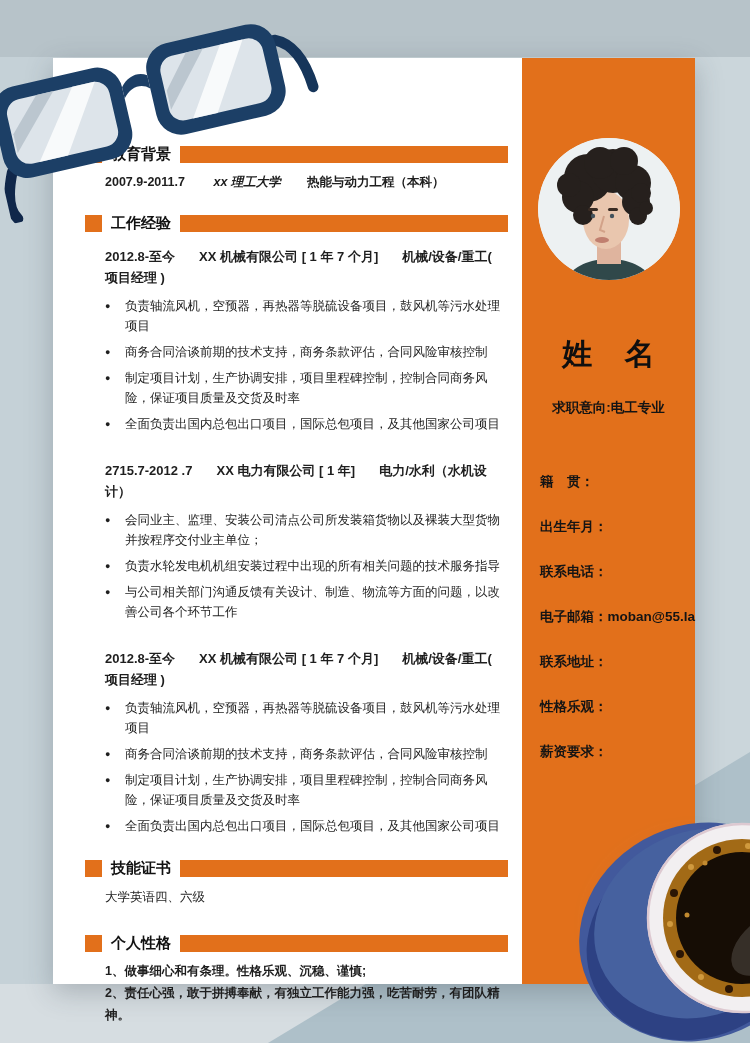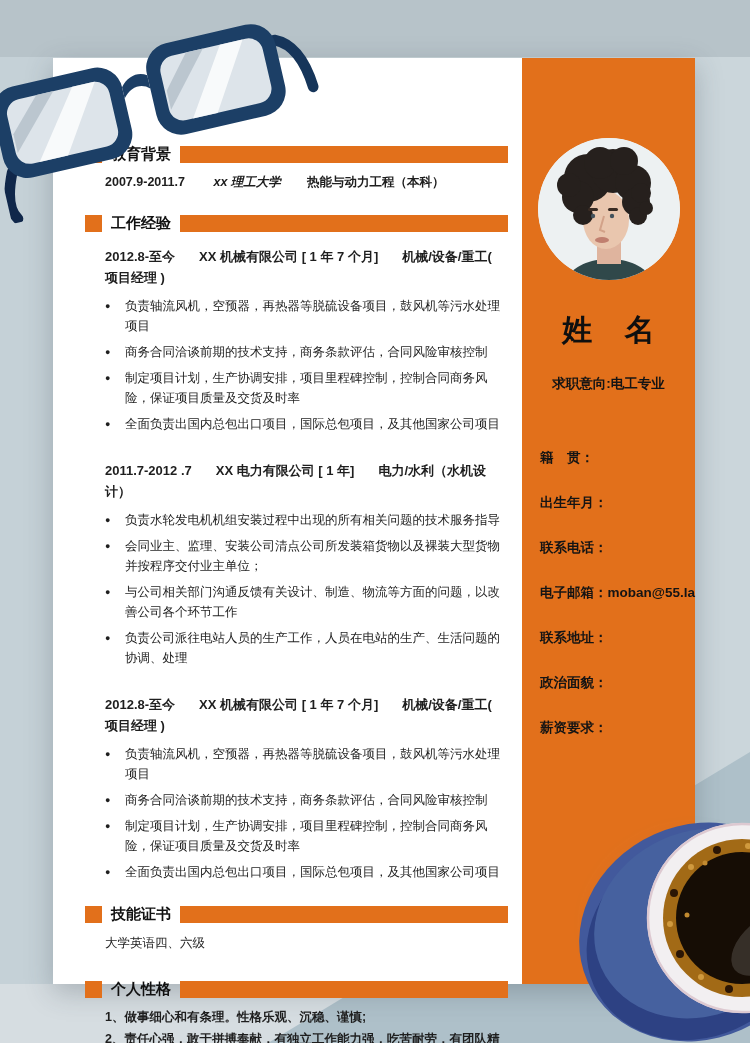--- a/index.html
+++ b/index.html
@@ -48,21 +48,21 @@
   .sec-skill { margin-top:24px; }
   .skill-line { margin-top:10px; font-size:12.5px; line-height:20px; }
 
   .sec-pers { margin-top:28px; }
   .pers-list { list-style:none; margin-top:8px; }
   .pers-list li { font-size:12.5px; font-weight:bold; line-height:22px; }
 
   
   .photo { width:142px; height:142px; margin:80px auto 0; border-radius:50%;
            overflow:hidden; background:#edf1f2; }
-  .side-name { margin-top:30px; text-align:center; font-size:30px; font-weight:bold;
+  .side-name { margin-top:54px; text-align:center; font-size:30px; font-weight:bold;
                letter-spacing:12px; padding-left:12px; color:#0f0f0f; }
   .side-obj  { margin-top:24px; text-align:center; font-size:13.5px; font-weight:bold; color:#141414; }
   .fields { margin-top:56px; padding-left:18px; }
   .field  { height:45px; font-size:13.5px; font-weight:bold; color:#141414; white-space:nowrap; }
 
   
   .glasses { position:absolute; left:-10px; top:24px; width:330px; height:170px;
              transform:rotate(-13deg); z-index:5; }
   
   .coffee-shadow { position:absolute; left:545px; top:800px; width:270px; height:230px;
@@ -112,27 +112,26 @@
           <ul class="bullets">
             <li>负责轴流风机，空预器，再热器等脱硫设备项目，鼓风机等污水处理项目</li>
             <li>商务合同洽谈前期的技术支持，商务条款评估，合同风险审核控制</li>
             <li>制定项目计划，生产协调安排，项目里程碑控制，控制合同商务风险，保证项目质量及交货及时率</li>
             <li>全面负责出国内总包出口项目，国际总包项目，及其他国家公司项目</li>
           </ul>
         </div>
 
         <div class="entry">
           <div class="entry-title">
-            <span>2011.7-2012 .7</span><span>XX 电力有限公司 [ 1 年]</span><span>电力/水利（水机设计）</span>
+            <span>2715.7-2012 .7</span><span>XX 电力有限公司 [ 1 年]</span><span>电力/水利（水机设计）</span>
           </div>
           <ul class="bullets">
+            <li>会同业主、监理、安装公司清点公司所发装箱货物以及裸装大型货物并按程序交付业主单位；</li>
             <li>负责水轮发电机机组安装过程中出现的所有相关问题的技术服务指导</li>
-            <li>会同业主、监理、安装公司清点公司所发装箱货物以及裸装大型货物并按程序交付业主单位；</li>
             <li>与公司相关部门沟通反馈有关设计、制造、物流等方面的问题，以改善公司各个环节工作</li>
-            <li>负责公司派往电站人员的生产工作，人员在电站的生产、生活问题的协调、处理</li>
           </ul>
         </div>
 
         <div class="entry">
           <div class="entry-title">
             <span>2012.8-至今</span><span>XX 机械有限公司 [ 1 年 7 个月]</span><span>机械/设备/重工( 项目经理 )</span>
           </div>
           <ul class="bullets">
             <li>负责轴流风机，空预器，再热器等脱硫设备项目，鼓风机等污水处理项目</li>
             <li>商务合同洽谈前期的技术支持，商务条款评估，合同风险审核控制</li>
@@ -202,21 +201,21 @@
       </svg>
     </div>
     <div class="side-name">姓 名</div>
     <div class="side-obj">求职意向:电工专业</div>
     <div class="fields">
       <div class="field"><span>籍　贯：</span><span></span></div>
       <div class="field"><span>出生年月：</span><span></span></div>
       <div class="field"><span>联系电话：</span><span></span></div>
       <div class="field"><span>电子邮箱：</span><span>moban@55.la</span></div>
       <div class="field"><span>联系地址：</span><span></span></div>
-      <div class="field"><span>政治面貌：</span><span></span></div>
+      <div class="field"><span>性格乐观：</span><span></span></div>
       <div class="field"><span>薪资要求：</span><span></span></div>
     </div>
   </aside>
 </div>
 
 <div class="glasses">
   <svg viewBox="0 0 340 170" width="330" height="165">
     <path d="M12,118 C2,140 0,156 7,166" stroke="#10274a" stroke-width="11" fill="none" stroke-linecap="round"></path>
     <path d="M306,46 C324,54 332,74 334,102" stroke="#16355a" stroke-width="11" fill="none" stroke-linecap="round"></path>
     <rect x="6" y="32" width="136" height="96" rx="26" fill="#1c3f66"></rect>

